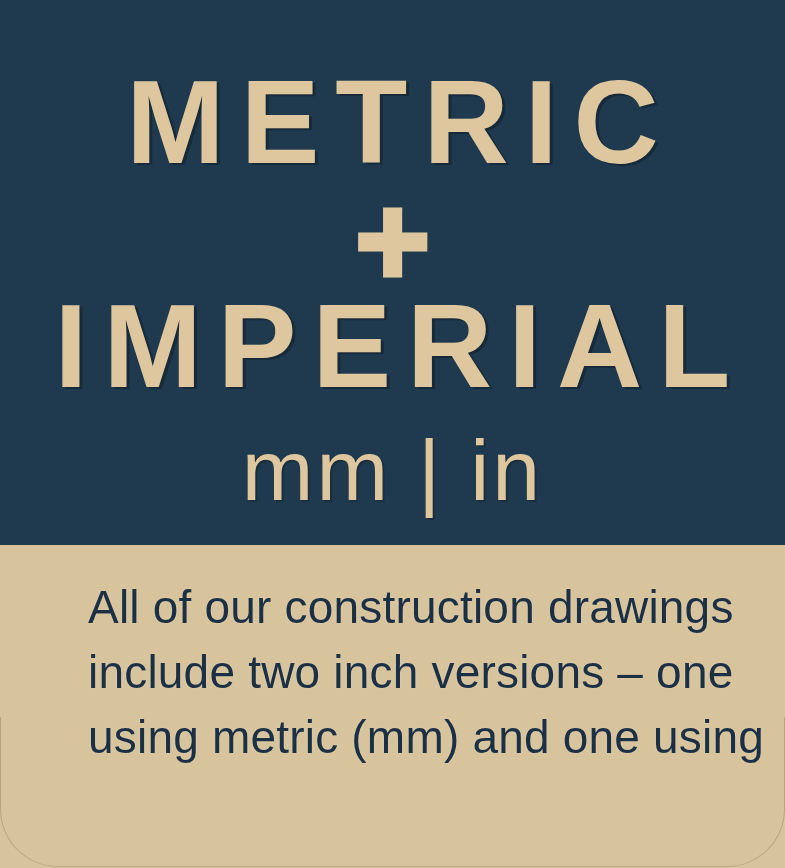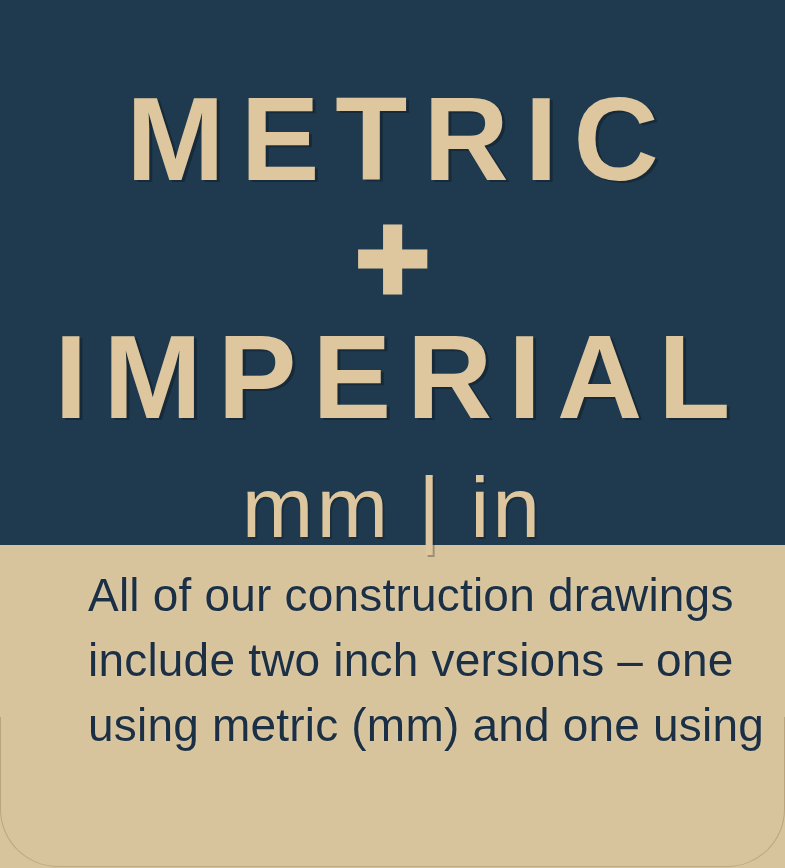--- a/index.html
+++ b/index.html
@@ -22,57 +22,57 @@
   }
 
   
   .hero {
     height: 545px;
     background: var(--navy);
     display: flex;
     flex-direction: column;
     align-items: center;
     justify-content: flex-start;
-    padding-top: 80px;
+    padding-top: 63px;
     color: var(--tan-text);
     text-align: center;
   }
   .title-line {
     font-weight: bold;
     font-size: 118px;
     line-height: 1;
     letter-spacing: 16px;
     padding-left: 16px; 
     text-shadow: 3px 2px 0 rgba(12, 24, 34, 0.45);
     white-space: nowrap;
   }
   .plus-sign {
     font-weight: bold;
     font-size: 128px;
     line-height: 0.72;
     margin: 14px 0 0 0;
     -webkit-text-stroke: 5px var(--tan-text);
     text-shadow: 3px 2px 0 rgba(12, 24, 34, 0.35);
   }
-  .title-line.second { margin-top: 14px; }
+  .title-line.second { }
   .units-label {
     font-weight: normal;
     font-size: 86px;
     line-height: 1;
     letter-spacing: 3px;
-    margin-top: 28px;
+    margin-top: 22px;
     text-shadow: 2px 2px 0 rgba(12, 24, 34, 0.30);
     white-space: nowrap;
   }
 
   
   .desc {
     height: 281px;
     background: var(--tan);
-    padding: 18px 40px 0 88px;
+    padding: 30px 40px 0 88px;
     color: var(--dark-text);
   }
   .desc-line {
     font-size: 46px;
     line-height: 65px;
     font-weight: normal;
     letter-spacing: 0.2px;
     text-shadow: 0 0 2px rgba(255, 255, 255, 0.25);
     white-space: nowrap;
   }

